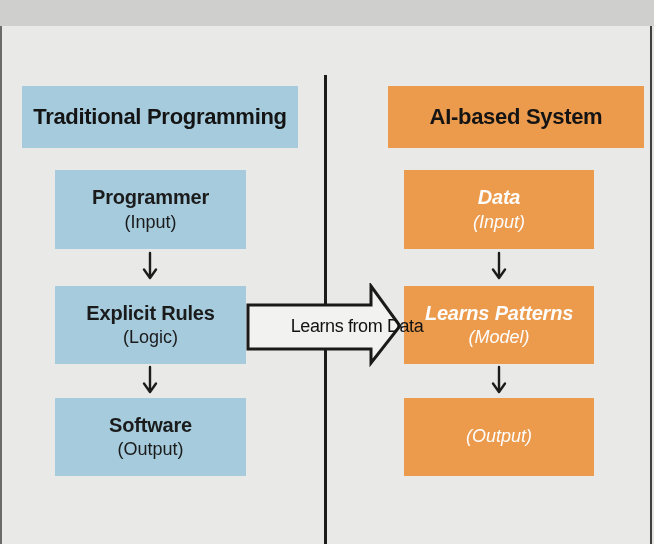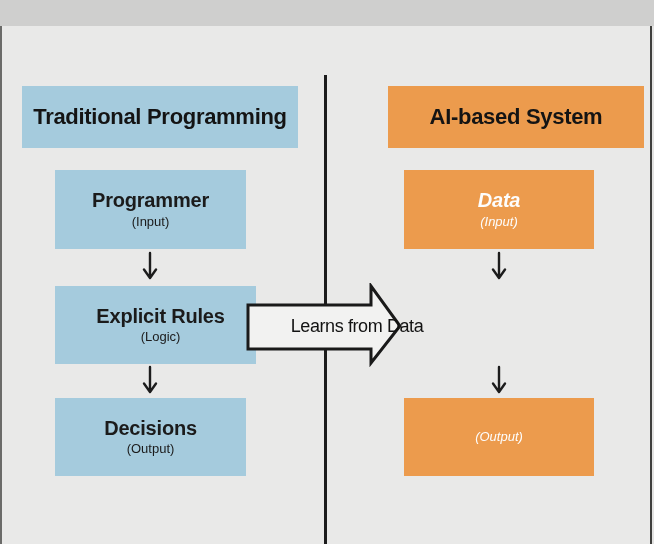--- a/index.html
+++ b/index.html
@@ -31,26 +31,26 @@
 
   
   .box {
     position:absolute;
     display:flex; flex-direction:column; align-items:center; justify-content:center;
     text-align:center; line-height:1.28;
   }
   .box-blue   { background:#a5cbdd; color:#1b1b1b; }
   .box-orange { background:#ec9b4d; color:#fdfdfd; }
   .box-title    { font-weight:bold; font-size:20px; letter-spacing:-0.2px; }
-  .box-subtitle { font-weight:normal; font-size:13px; }
+  .box-subtitle { font-weight:normal; font-size:18px; }
 
   .lcol { left:55px;  width:191px; }
   .rcol { left:404px; width:190px;font-style:italic; }
   .row1 { top:144px; height:79px; }
-  .row2 { top:260px; height:78px;padding-left:10px; }
+  .row2 { top:260px; height:78px; }
   .row3 { top:372px; height:78px; }
 
   
   .down-arrow { position:absolute; width:18px; height:30px; }
   .da-l1 { left:141px; top:225px; }
   .da-l2 { left:141px; top:339px; }
   .da-r1 { left:490px; top:225px; }
   .da-r2 { left:490px; top:339px; }
 
   
@@ -77,27 +77,31 @@
 
   <div class="box box-blue lcol row1">
     <div class="box-title">Programmer</div>
     <div class="box-subtitle">(Input)</div>
   </div>
   <div class="box box-blue lcol row2">
     <div class="box-title">Explicit Rules</div>
     <div class="box-subtitle">(Logic)</div>
   </div>
   <div class="box box-blue lcol row3">
-    <div class="box-title">Decisions</div>
+    <div class="box-title">Software</div>
     <div class="box-subtitle">(Output)</div>
   </div>
 
   <div class="box box-orange rcol row1">
     <div class="box-title">Data</div>
     <div class="box-subtitle">(Input)</div>
+  </div>
+  <div class="box box-orange rcol row2">
+    <div class="box-title">Learns Patterns</div>
+    <div class="box-subtitle">(Model)</div>
   </div>
   <div class="box box-orange rcol row3">
     <div class="box-subtitle">(Output)</div>
   </div>
 
   <svg class="down-arrow da-l1" viewBox="0 0 18 30">
     <path d="M9 2 L9 25 M3 18.5 L9 27 L15 18.5" stroke="#1c1c1c" stroke-width="2.4" fill="none" stroke-linecap="round" stroke-linejoin="round"></path>
   </svg>
   <svg class="down-arrow da-l2" viewBox="0 0 18 30">
     <path d="M9 2 L9 25 M3 18.5 L9 27 L15 18.5" stroke="#1c1c1c" stroke-width="2.4" fill="none" stroke-linecap="round" stroke-linejoin="round"></path>

